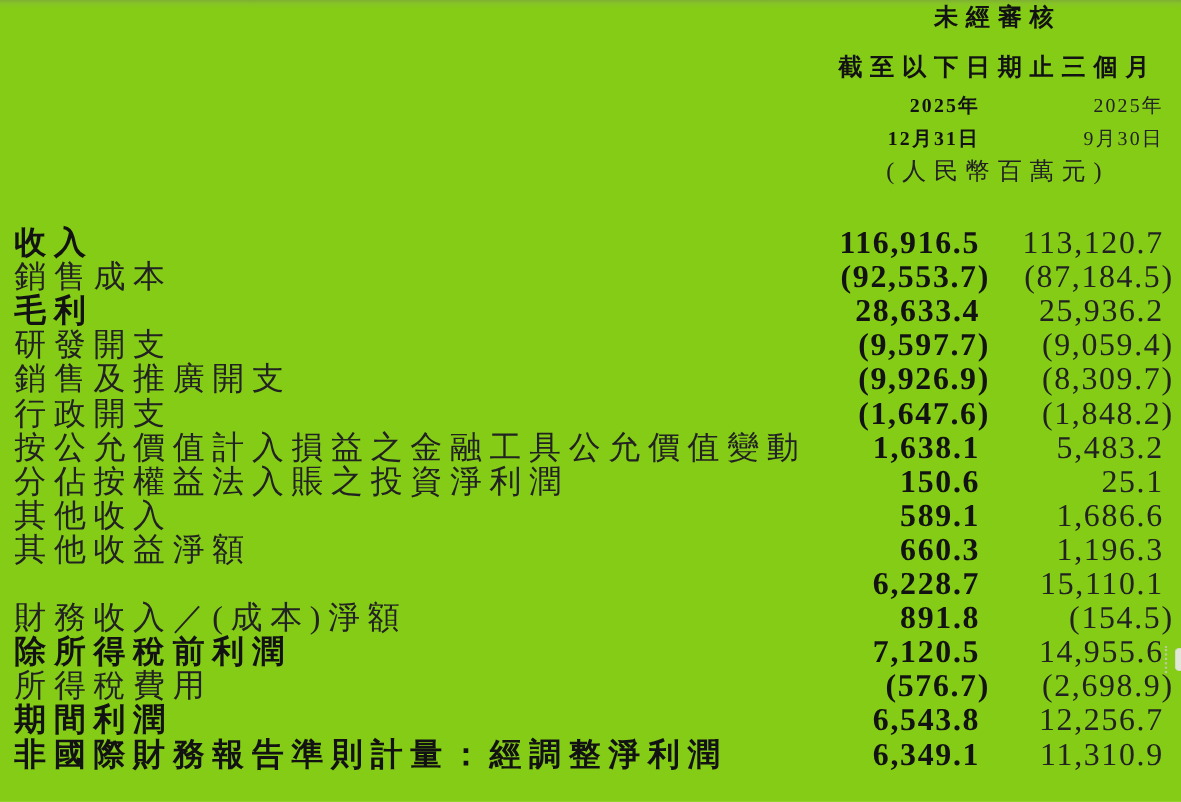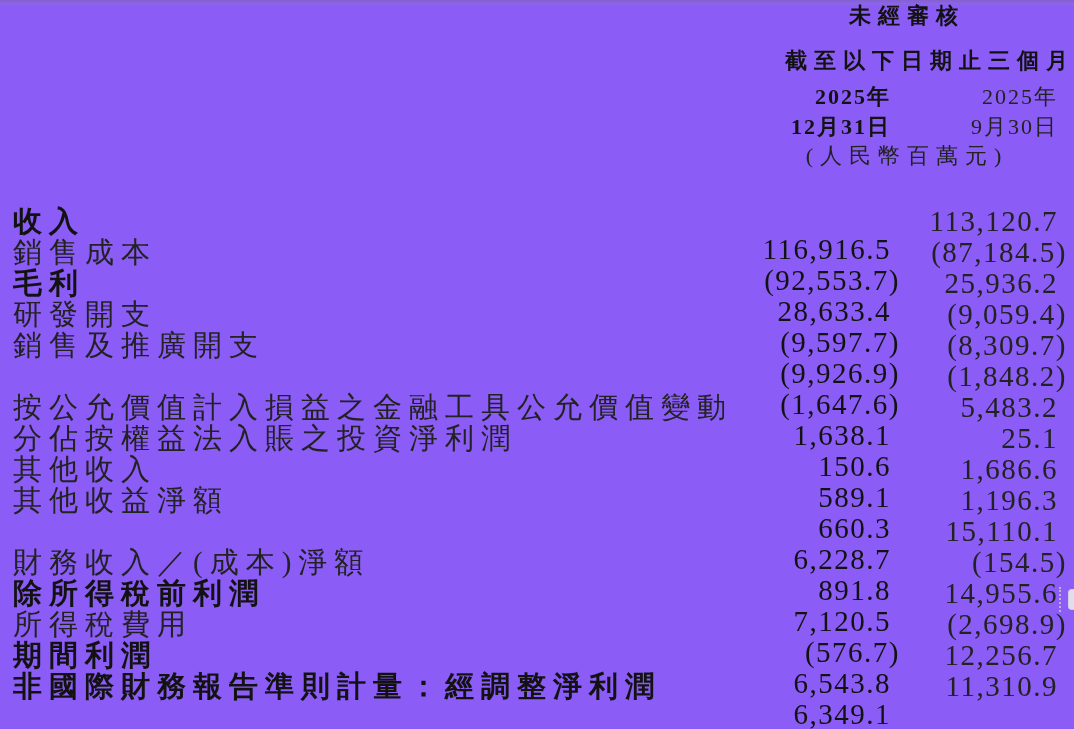--- a/index.html
+++ b/index.html
@@ -1,45 +1,45 @@
 <!DOCTYPE html>
 <html><head>
 <meta charset="utf-8">
 <style>
   html, body { margin: 0; padding: 0; background: #ffffff; }
   .page {
     position: relative;
     width: 1074px;
     height: 729px;
-    background: #8b5cf6;
+    background: #84cc16;
     overflow: hidden;
     font-family: "Liberation Serif", "DejaVu Serif", serif;
     color: #222222;
   }
   .page-top-shadow {
     position: absolute; top: 0; left: 0; right: 0; height: 8px;
     background: linear-gradient(180deg, rgba(110,110,110,0.30) 0%, rgba(150,150,150,0.12) 45%, rgba(255,255,255,0) 100%);
   }
   
   .h-line { position: absolute; height: 31px; line-height: 31px; white-space: nowrap; font-size: 22px; }
   .h-center { left: 739px; width: 336px; text-align: center; letter-spacing: 7px; }
-  .h-l2 { top: 45px; text-align: right; }
+  .h-l2 { top: 45px; }
   .h-l3 { top: 81px; left: 0; right: 0; }
   .h-l4 { top: 111px; left: 16px; right: 0; }
   .h-l5 { top: 140px; }
-  .hcol { position: absolute; white-space: nowrap; letter-spacing: 2px; font-size: 22px; }
+  .hcol { position: absolute; white-space: nowrap; letter-spacing: 2px; font-size: 18px; }
   .hcol1 { right: 183px; }
   .hcol2 { right: 16px; }
   .bold { font-weight: bold; color: #121212; }
   
   .tbody { position: absolute; top: 206px; left: 0; right: 0; }
   .row { position: relative; height: 31px; line-height: 31px; font-size: 29px; }
   .label { position: absolute; left: 13px; letter-spacing: 7px; white-space: nowrap; }
   .val { position: absolute; letter-spacing: 1.5px; white-space: nowrap; }
-  .v1 { right: 183px; font-weight: normal; color: #121212; margin-top: 28px; }
+  .v1 { right: 183px; font-weight: bold; color: #121212; }
   .v2 { right: 16px; }
   .v1.neg { right: 174px; }
   .v2.neg { right: 7px; }
   .bold-row .label { font-weight: bold; color: #121212; }
   
   .artifact-dots {
     position: absolute; left: 1059px; top: 587px; height: 25px; width: 0;
     border-left: 2px dotted #c9c9c9; opacity: 0.8;
   }
   .artifact-thumb {
@@ -94,20 +94,21 @@
     <span class="val v2 neg">(9,059.4)</span>
   </div>
 
   <div class="row">
     <span class="label">銷售及推廣開支</span>
     <span class="val v1 neg">(9,926.9)</span>
     <span class="val v2 neg">(8,309.7)</span>
   </div>
 
   <div class="row">
+    <span class="label">行政開支</span>
     <span class="val v1 neg">(1,647.6)</span>
     <span class="val v2 neg">(1,848.2)</span>
   </div>
 
   <div class="row">
     <span class="label">按公允價值計入損益之金融工具公允價值變動</span>
     <span class="val v1">1,638.1</span>
     <span class="val v2">5,483.2</span>
   </div>
 

